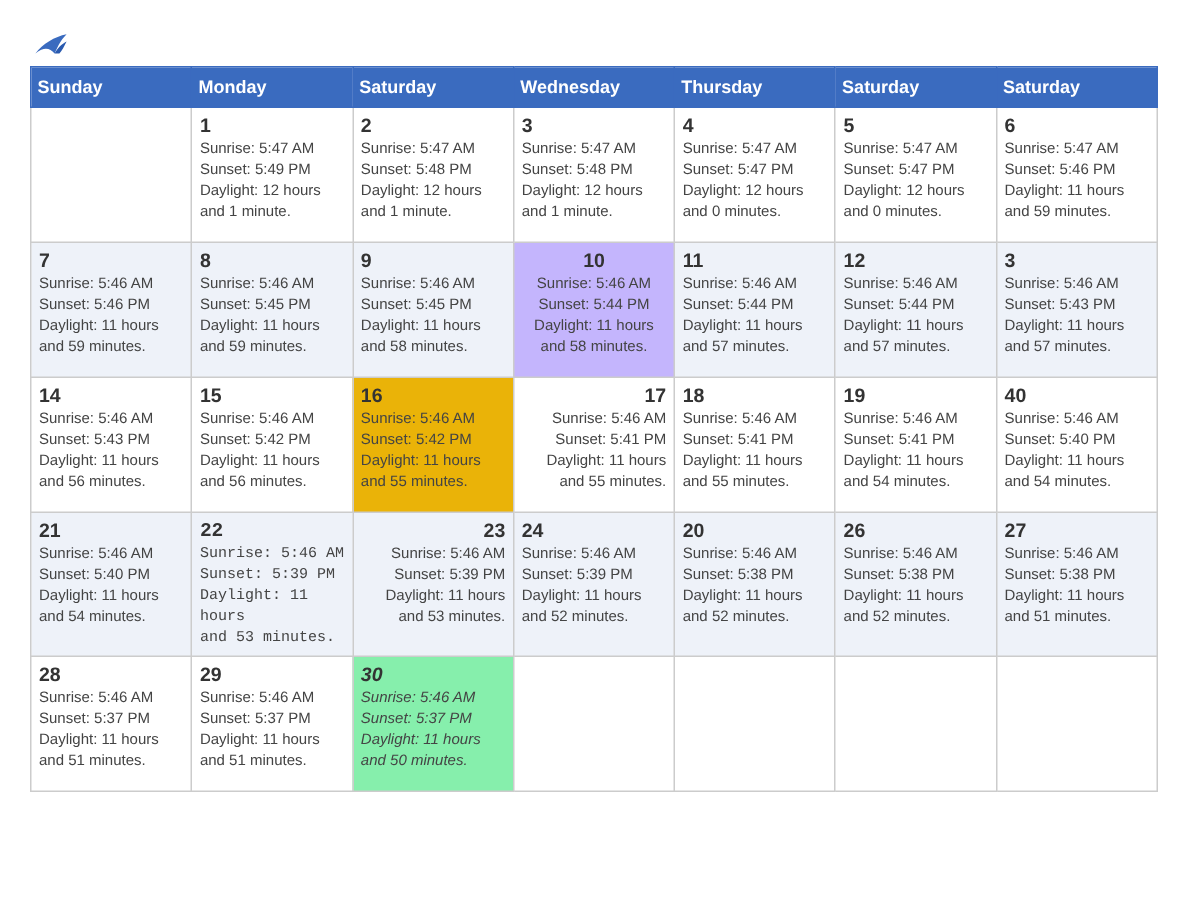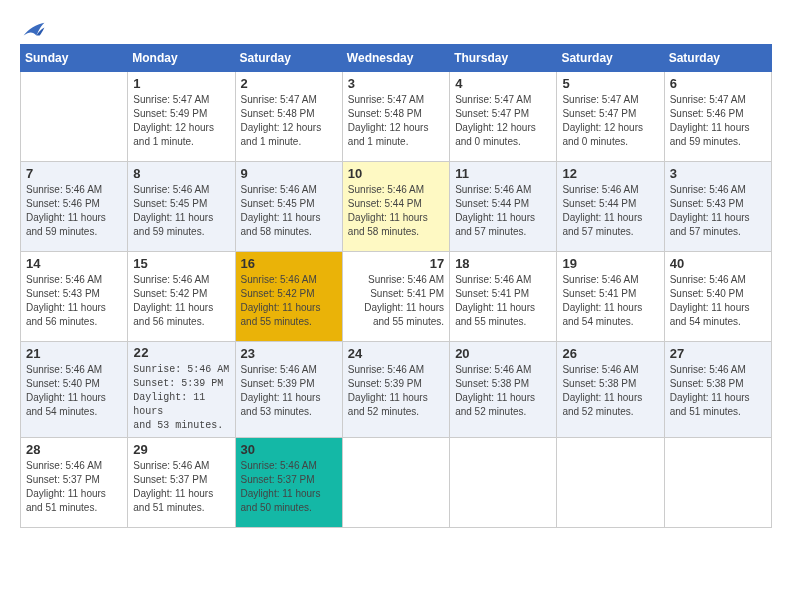--- a/index.html
+++ b/index.html
@@ -189,21 +189,21 @@
 Daylight: 11 hours
 and 59 minutes.</div>
         </td>
         <td style="background-color: rgb(238, 242, 249);">
           <span class="day-number">9</span>
           <div class="day-info" style="white-space: pre-line;">Sunrise: 5:46 AM
 Sunset: 5:45 PM
 Daylight: 11 hours
 and 58 minutes.</div>
         </td>
-        <td style="background-color: #fef9c3;">
+        <td style="background-color: #c4b5fd; text-align: center;">
           <span class="day-number">10</span>
           <div class="day-info" style="white-space: pre-line;">Sunrise: 5:46 AM
 Sunset: 5:44 PM
 Daylight: 11 hours
 and 58 minutes.</div>
         </td>
         <td style="background-color: rgb(238, 242, 249);">
           <span class="day-number">11</span>
           <div class="day-info" style="white-space: pre-line;">Sunrise: 5:46 AM
 Sunset: 5:44 PM
@@ -284,21 +284,21 @@
 Daylight: 11 hours
 and 54 minutes.</div>
         </td>
         <td style="background-color: rgb(238, 242, 249); font-family: Liberation Mono, monospace;">
           <span class="day-number">22</span>
           <div class="day-info" style="white-space: pre-line;">Sunrise: 5:46 AM
 Sunset: 5:39 PM
 Daylight: 11 hours
 and 53 minutes.</div>
         </td>
-        <td style="background-color: rgb(238, 242, 249);">
+        <td style="background-color: rgb(238, 242, 249); text-align: right;">
           <span class="day-number">23</span>
           <div class="day-info" style="white-space: pre-line;">Sunrise: 5:46 AM
 Sunset: 5:39 PM
 Daylight: 11 hours
 and 53 minutes.</div>
         </td>
         <td style="background-color: rgb(238, 242, 249);">
           <span class="day-number">24</span>
           <div class="day-info" style="white-space: pre-line;">Sunrise: 5:46 AM
 Sunset: 5:39 PM
@@ -335,21 +335,21 @@
 Daylight: 11 hours
 and 51 minutes.</div>
         </td>
         <td style="background-color: rgb(255, 255, 255);">
           <span class="day-number">29</span>
           <div class="day-info" style="white-space: pre-line;">Sunrise: 5:46 AM
 Sunset: 5:37 PM
 Daylight: 11 hours
 and 51 minutes.</div>
         </td>
-        <td style="background-color: #14b8a6;">
+        <td style="background-color: #86efac; font-style: italic;">
           <span class="day-number">30</span>
           <div class="day-info" style="white-space: pre-line;">Sunrise: 5:46 AM
 Sunset: 5:37 PM
 Daylight: 11 hours
 and 50 minutes.</div>
         </td>
         <td class="empty" style="background-color: rgb(255, 255, 255);"></td>
         <td class="empty" style="background-color: rgb(255, 255, 255);"></td>
         <td class="empty" style="background-color: rgb(255, 255, 255);"></td>
         <td class="empty" style="background-color: rgb(255, 255, 255);"></td>

